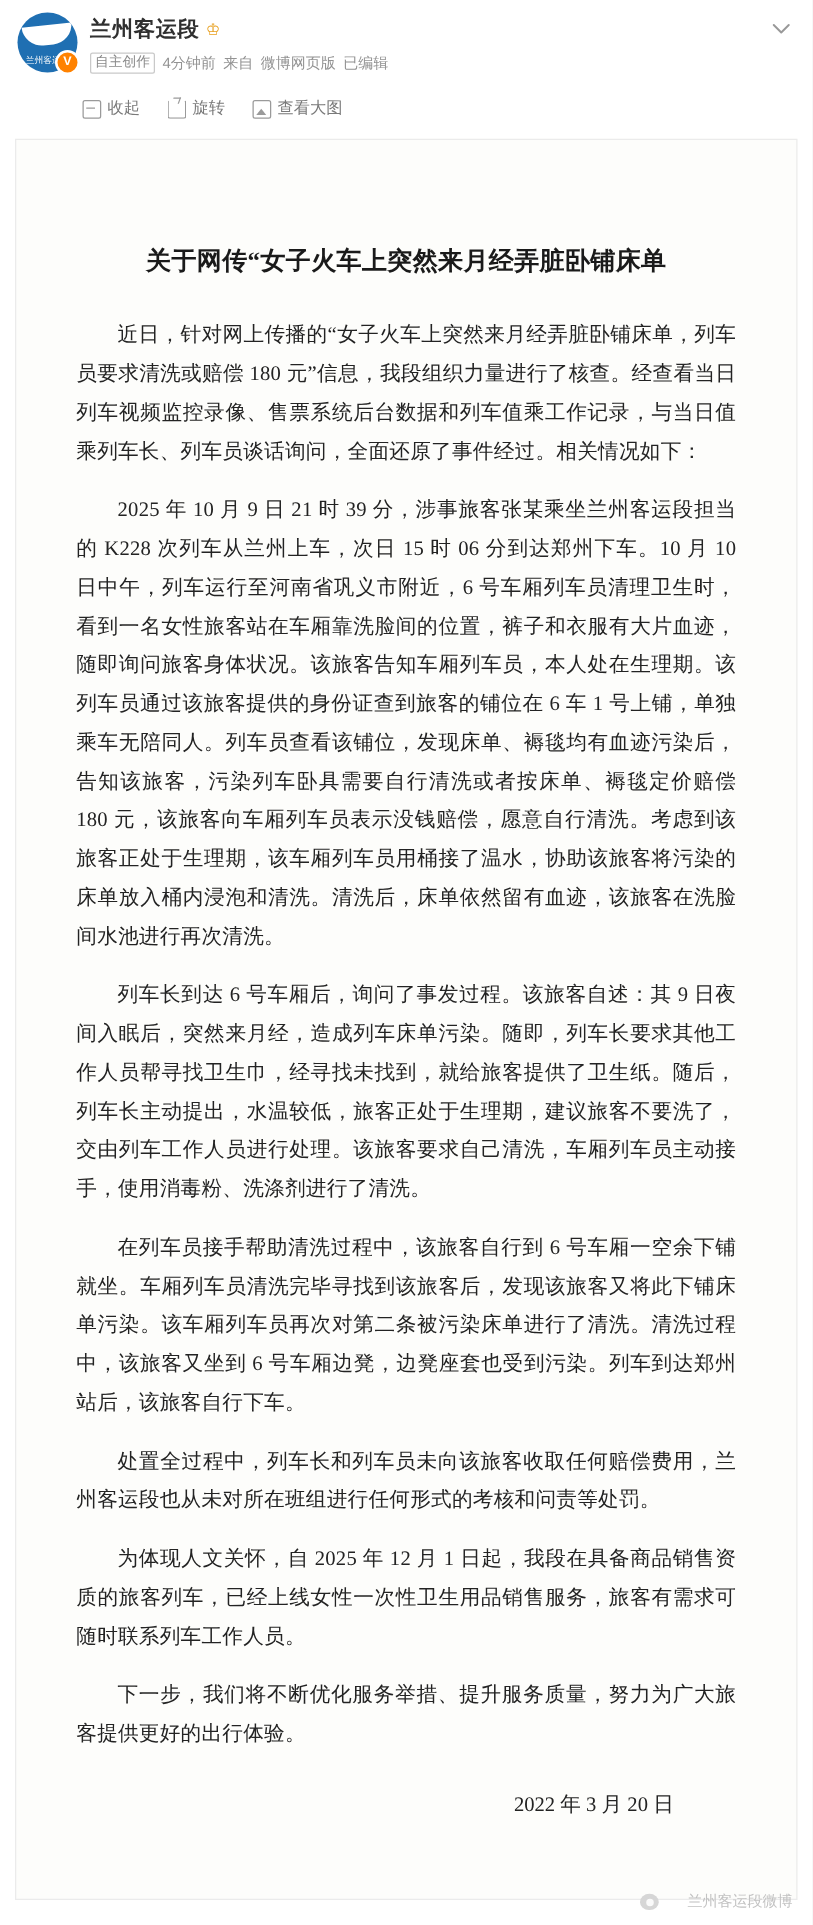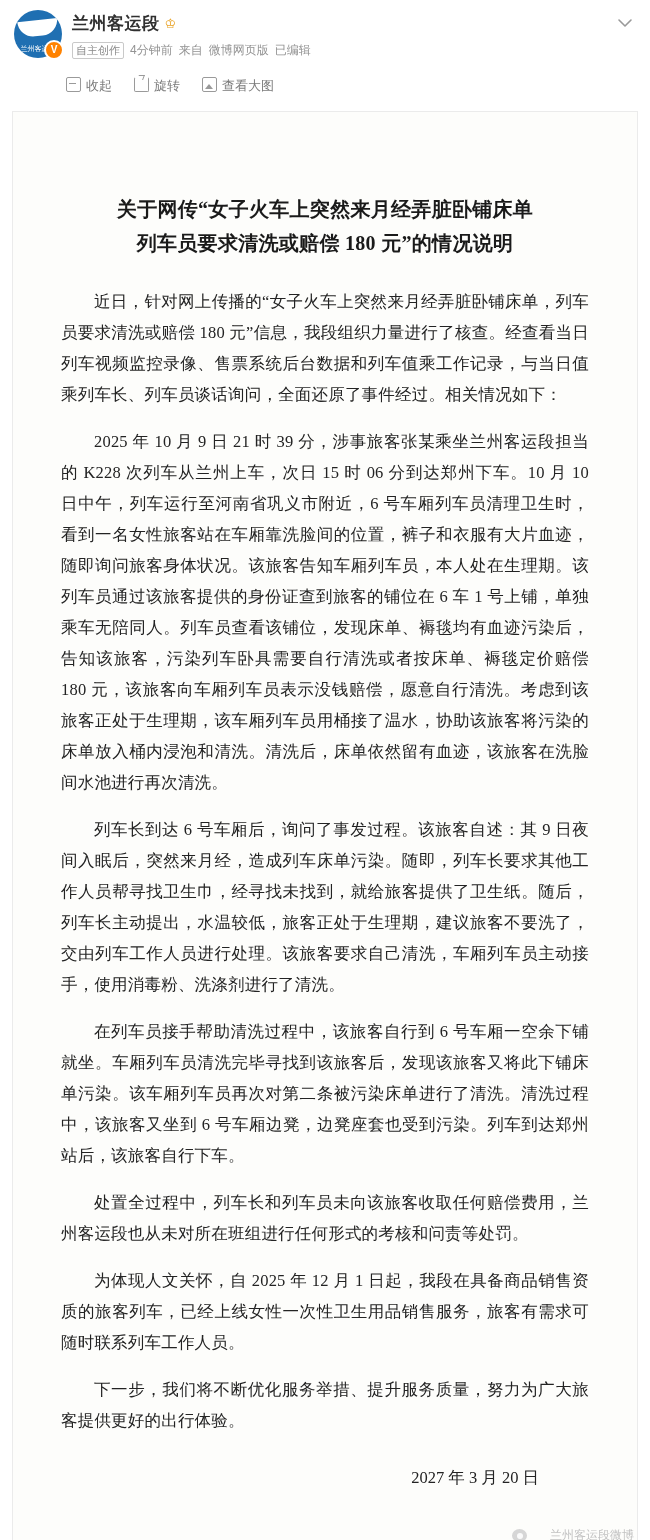--- a/index.html
+++ b/index.html
@@ -131,21 +131,21 @@
   .toolbar {
     display: flex;
     align-items: center;
     gap: 22px;
     padding: 12px 0 10px 66px;
     font-size: 13px;
     color: #7a7a7a;
   }
   .tool-item {
     display: flex;
-    align-items: flex-start;
+    align-items: flex-end;
     gap: 5px;
     cursor: pointer;
   }
   .tool-item .ic {
     width: 13px;
     height: 13px;
     display: inline-block;
     position: relative;
   }
   .ic-box {
@@ -310,32 +310,31 @@
     </div>
     <div class="tool-item">
       <span class="ic ic-img"></span>
       <span>查看大图</span>
     </div>
   </div>
 
   <div class="statement">
     <div class="doc-title">
       <span>关于网传“女子火车上突然来月经弄脏卧铺床单</span>
-      <span>列车员要求清洗或赔偿 180 元”的情况说明</span>
     </div>
 
     <p class="doc-p">近日，针对网上传播的“女子火车上突然来月经弄脏卧铺床单，列车员要求清洗或赔偿 180 元”信息，我段组织力量进行了核查。经查看当日列车视频监控录像、售票系统后台数据和列车值乘工作记录，与当日值乘列车长、列车员谈话询问，全面还原了事件经过。相关情况如下：</p>
     <p class="doc-p">2025 年 10 月 9 日 21 时 39 分，涉事旅客张某乘坐兰州客运段担当的 K228 次列车从兰州上车，次日 15 时 06 分到达郑州下车。10 月 10 日中午，列车运行至河南省巩义市附近，6 号车厢列车员清理卫生时，看到一名女性旅客站在车厢靠洗脸间的位置，裤子和衣服有大片血迹，随即询问旅客身体状况。该旅客告知车厢列车员，本人处在生理期。该列车员通过该旅客提供的身份证查到旅客的铺位在 6 车 1 号上铺，单独乘车无陪同人。列车员查看该铺位，发现床单、褥毯均有血迹污染后，告知该旅客，污染列车卧具需要自行清洗或者按床单、褥毯定价赔偿 180 元，该旅客向车厢列车员表示没钱赔偿，愿意自行清洗。考虑到该旅客正处于生理期，该车厢列车员用桶接了温水，协助该旅客将污染的床单放入桶内浸泡和清洗。清洗后，床单依然留有血迹，该旅客在洗脸间水池进行再次清洗。</p>
     <p class="doc-p">列车长到达 6 号车厢后，询问了事发过程。该旅客自述：其 9 日夜间入眠后，突然来月经，造成列车床单污染。随即，列车长要求其他工作人员帮寻找卫生巾，经寻找未找到，就给旅客提供了卫生纸。随后，列车长主动提出，水温较低，旅客正处于生理期，建议旅客不要洗了，交由列车工作人员进行处理。该旅客要求自己清洗，车厢列车员主动接手，使用消毒粉、洗涤剂进行了清洗。</p>
     <p class="doc-p">在列车员接手帮助清洗过程中，该旅客自行到 6 号车厢一空余下铺就坐。车厢列车员清洗完毕寻找到该旅客后，发现该旅客又将此下铺床单污染。该车厢列车员再次对第二条被污染床单进行了清洗。清洗过程中，该旅客又坐到 6 号车厢边凳，边凳座套也受到污染。列车到达郑州站后，该旅客自行下车。</p>
     <p class="doc-p">处置全过程中，列车长和列车员未向该旅客收取任何赔偿费用，兰州客运段也从未对所在班组进行任何形式的考核和问责等处罚。</p>
     <p class="doc-p">为体现人文关怀，自 2025 年 12 月 1 日起，我段在具备商品销售资质的旅客列车，已经上线女性一次性卫生用品销售服务，旅客有需求可随时联系列车工作人员。</p>
     <p class="doc-p">下一步，我们将不断优化服务举措、提升服务质量，努力为广大旅客提供更好的出行体验。</p>
 
-    <div class="doc-date">2027 年 3 月 20 日</div>
+    <div class="doc-date">2022 年 3 月 20 日</div>
   </div>
 
   <div class="footer-wm">
     <span class="wb-eye"></span>
     <span>兰州客运段微博</span>
   </div>
 
 </div>
 
 </body></html>

